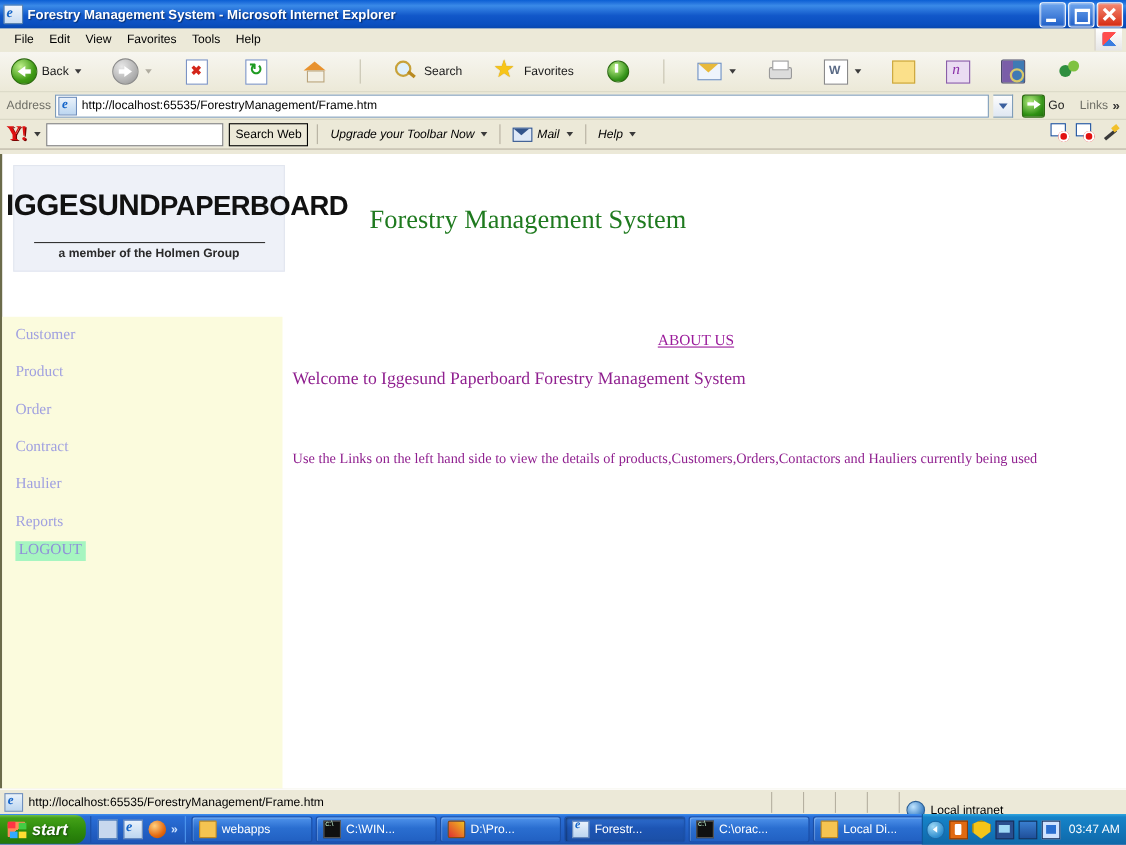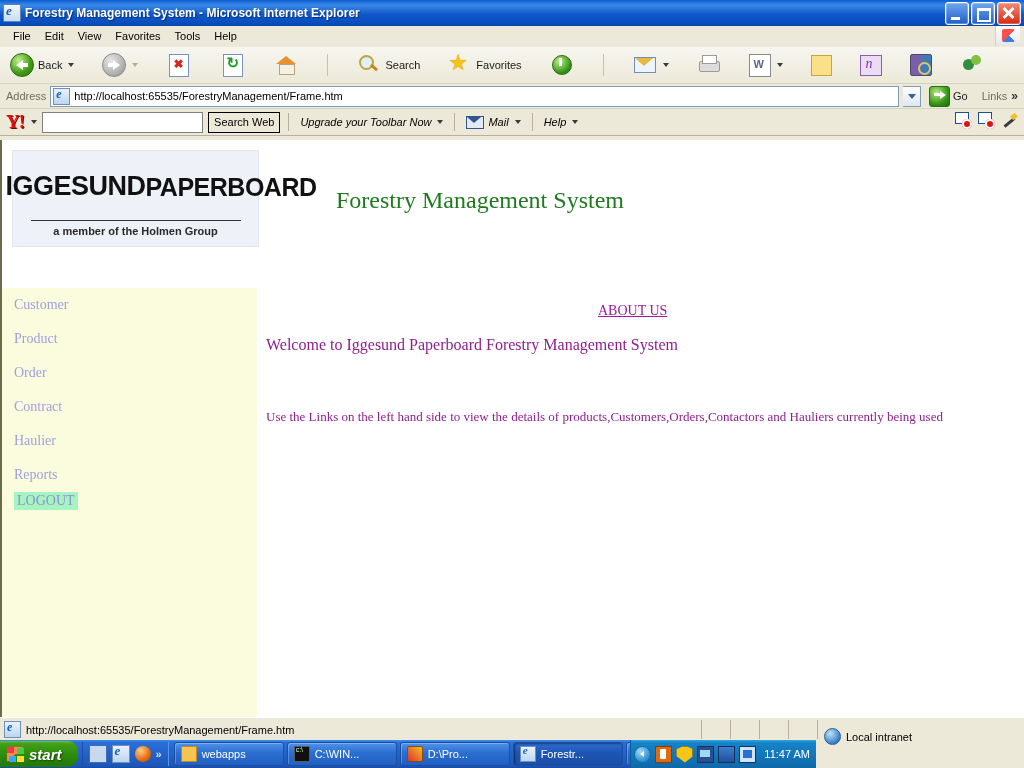--- a/index.html
+++ b/index.html
@@ -264,21 +264,21 @@
   .sb-gap{ width:28px; border-right:1px solid #b5b0a0; height:19px;}
   .sb-zone{ width:200px; display:flex; align-items:center; gap:5px; padding-left:6px;margin-top:14px;}
   .sb-ie{ width:15px;height:15px;background:linear-gradient(to bottom,#eaf2fb,#bcd6f0);border:1px solid #6f8fbe;position:relative;flex:none;}
   .sb-ie:after{content:"e";position:absolute;left:2px;top:-2px;font-family:"Liberation Serif",serif;
     font-style:italic;font-weight:bold;font-size:12px;color:#1464c8;}
   .sb-globe{ width:15px;height:15px;border-radius:50%;
     background:radial-gradient(circle at 35% 30%,#bfe4ff,#3a7fc4 70%,#1f5a96); border:1px solid #2b5f96;flex:none;}
 
   
   .taskbar{
-    position:absolute; left:0; top:740px; width:816px; height:28px;
+    position:absolute; left:0; top:740px; width:1024px; height:28px;
     background: linear-gradient(to bottom,#3f90f0 0%,#2a6fd8 8%,#2463c8 45%,#1d56b8 92%,#184aa2 100%);
     display:flex; align-items:center;
   }
   .start-btn{
     height:26px; padding:0 16px 0 7px; display:flex; align-items:center; gap:5px;
     background: linear-gradient(to bottom,#6fbf4a 0%,#43a017 10%,#2f8c0d 50%,#257a09 90%);
     border-top-right-radius:10px; border-bottom-right-radius:10px;
     color:#fff; font-style:italic; font-weight:bold; font-size:15px;
     text-shadow:1px 1px 2px rgba(0,0,0,.5);
   }
@@ -558,17 +558,17 @@
       </div>
 
     </div>
     <div class="tray">
       <span class="tray-chev"></span>
       <span class="tray-ic tr-ora"></span>
       <span class="tray-ic tr-shield"></span>
       <span class="tray-ic tr-net"></span>
       <span class="tray-ic tr-blue"></span>
       <span class="tray-ic tr-win"></span>
-      <span class="tray-time">11:47 AM</span>
+      <span class="tray-time">03:47 AM</span>
     </div>
   </div>
 
 </div>
 
 </body></html>

